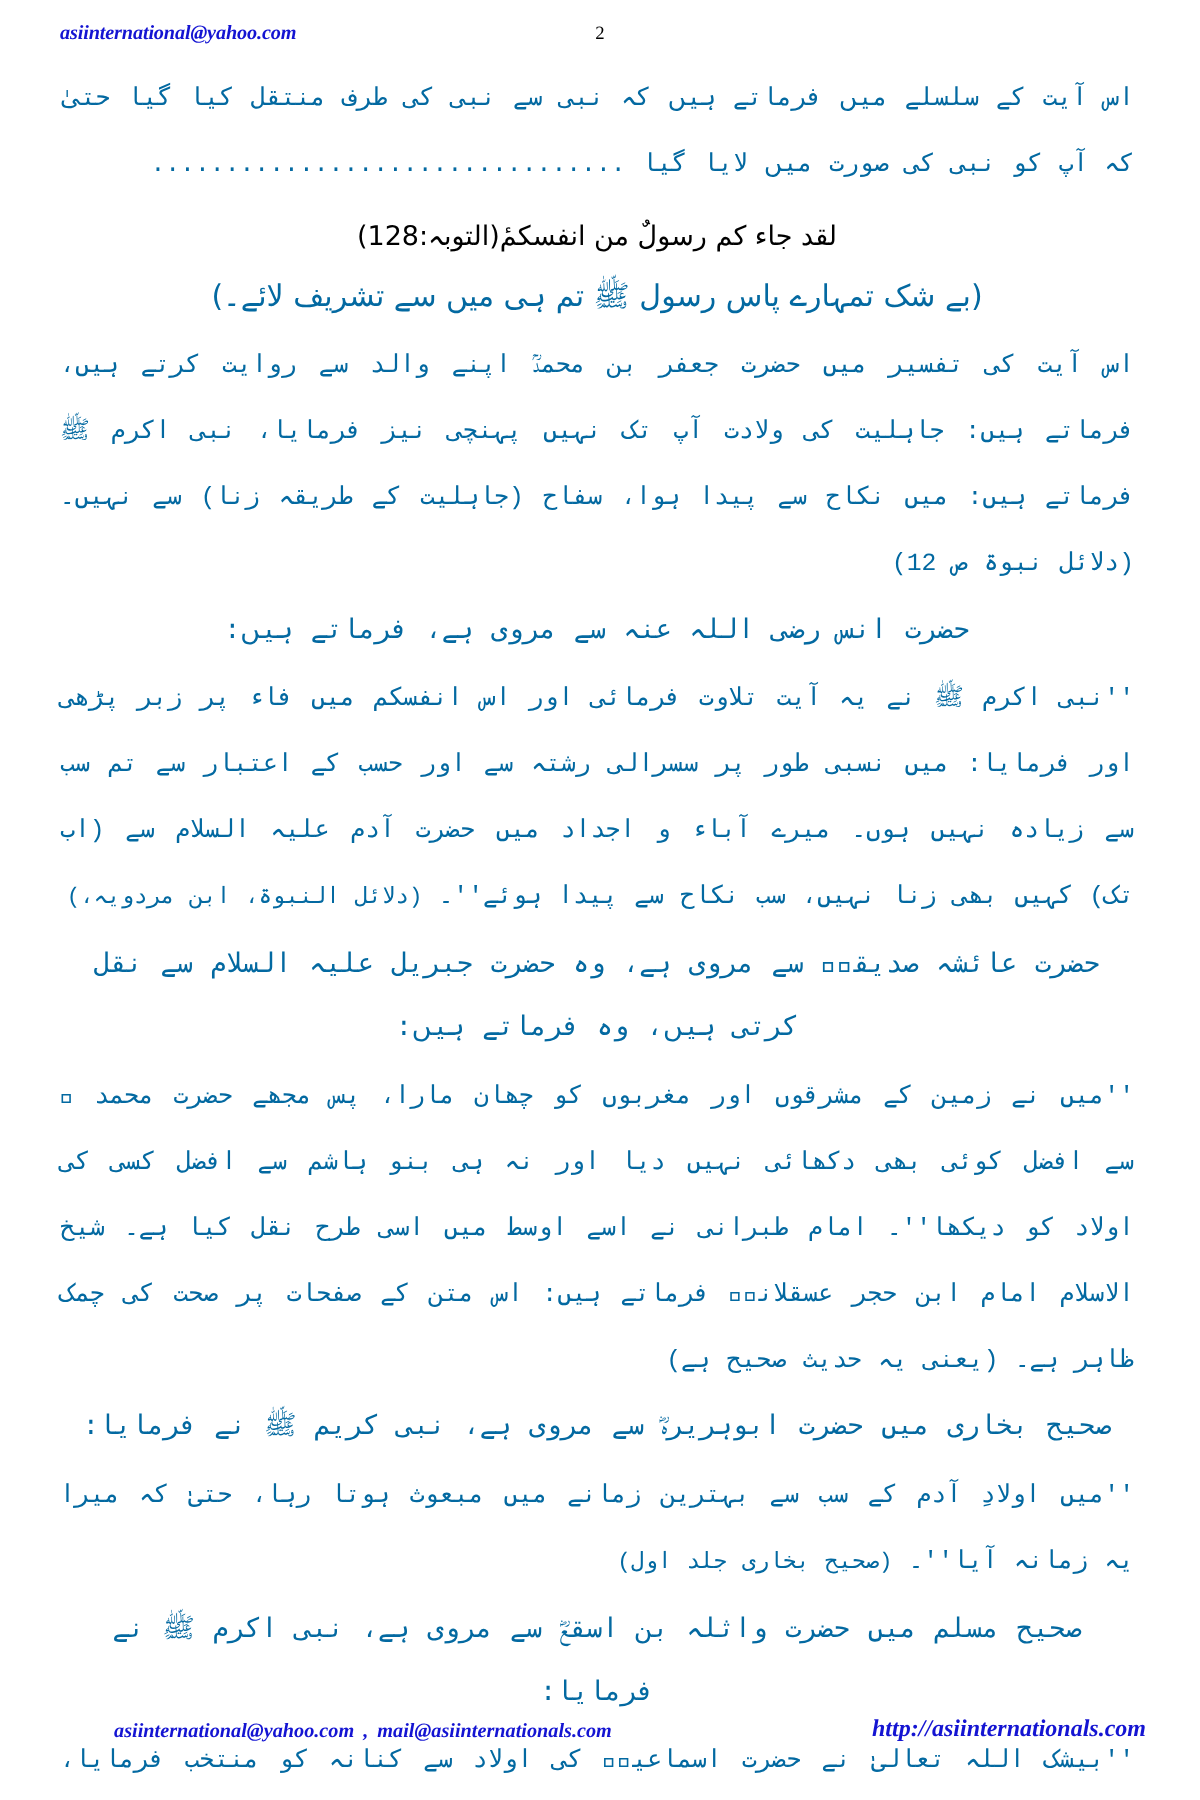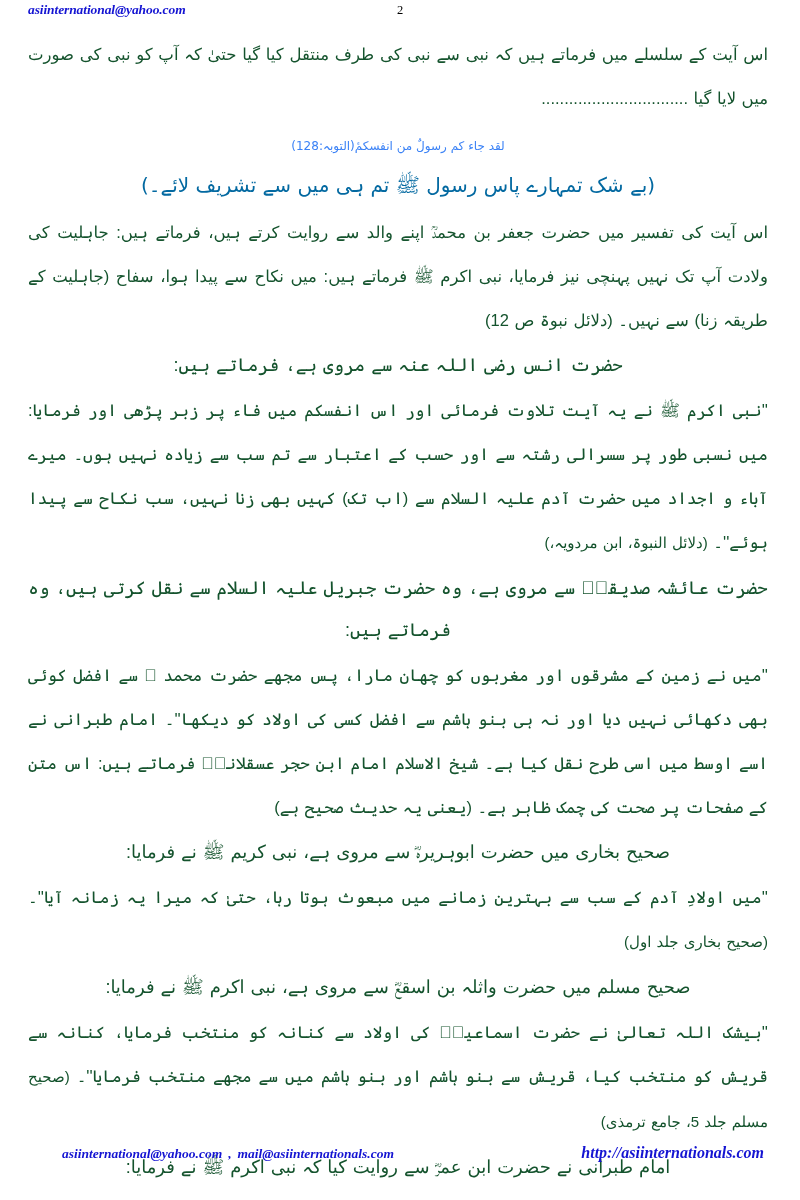--- a/index.html
+++ b/index.html
@@ -14,21 +14,21 @@
     font-family: "DejaVu Sans", sans-serif;
     position: relative;
     overflow: hidden;
   }
 
   .page {
     position: relative;
     width: 800px;
     height: 1200px;
     background: #ffffff;
-    padding: 0;
+    padding: 12px;
   }
 
   
   .page-header {
     position: relative;
     height: 26px;
     padding: 4px 34px 0 28px;
   }
 
   .header-email {
@@ -58,41 +58,41 @@
   
   .body-area {
     padding: 6px 32px 0 28px;
     direction: rtl;
     text-align: right;
   }
 
   .para {
     direction: rtl;
     text-align: right;
-    font-family: Liberation Sans, sans-serif;
+    font-family: Liberation Mono, monospace;
     font-size: 16.5px;
     line-height: 44px;
-    color: #14532d;
+    color: #0369a1;
     word-spacing: 1px;
     margin: 0 0 2px 0;
   }
 
   .para.justify {
     text-align: justify;
     text-align-last: right;
   }
 
   
   .verse-line {
     direction: rtl;
     text-align: center;
     font-family: "DejaVu Sans", sans-serif;
-    font-size: 12px;
+    font-size: 18px;
     line-height: 40px;
-    color: #3b82f6;
+    color: #000000;
     margin-top: 6px;
   }
 
   .verse-translation {
     direction: rtl;
     text-align: center;
     font-family: "DejaVu Sans", sans-serif;
     font-size: 20px;
     line-height: 38px;
     color: #0369a1;
@@ -115,21 +115,21 @@
     position: absolute;
     left: 0;
     right: 0;
     bottom: 28px;
     height: 26px;
     padding: 0 34px 0 28px;
   }
 
   .footer-left {
     position: absolute;
-    left: 62px;
+    left: 76px;
     top: 0;
     color: #1414d2;
     font-family: "Liberation Serif", serif;
     font-style: italic;
     font-weight: 700;
     font-size: 13.5px;
     white-space: nowrap;
   }
 
   .footer-left .sep {

